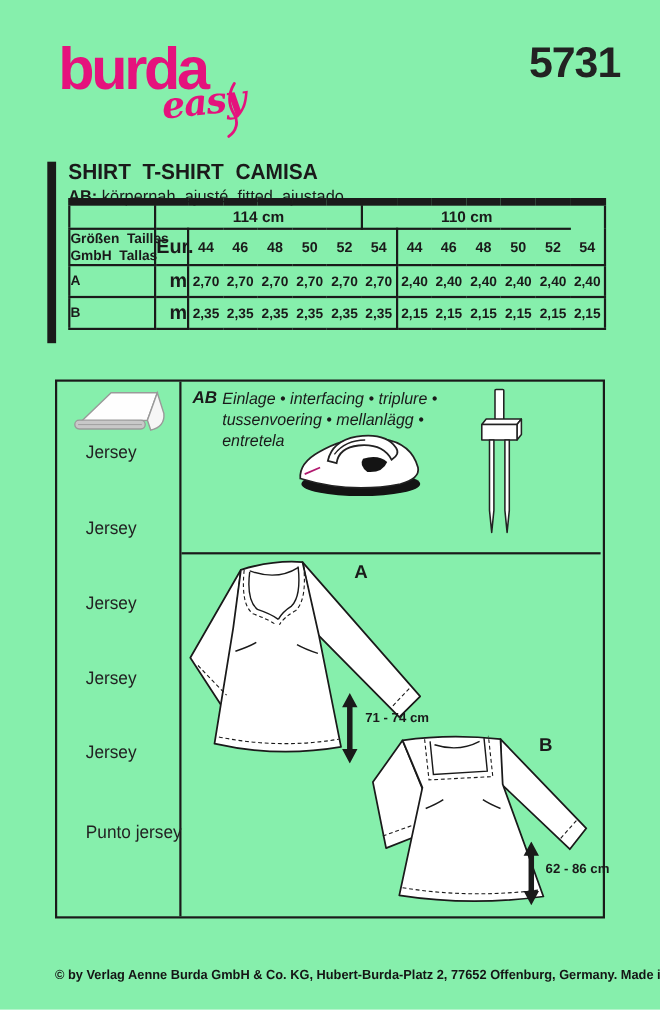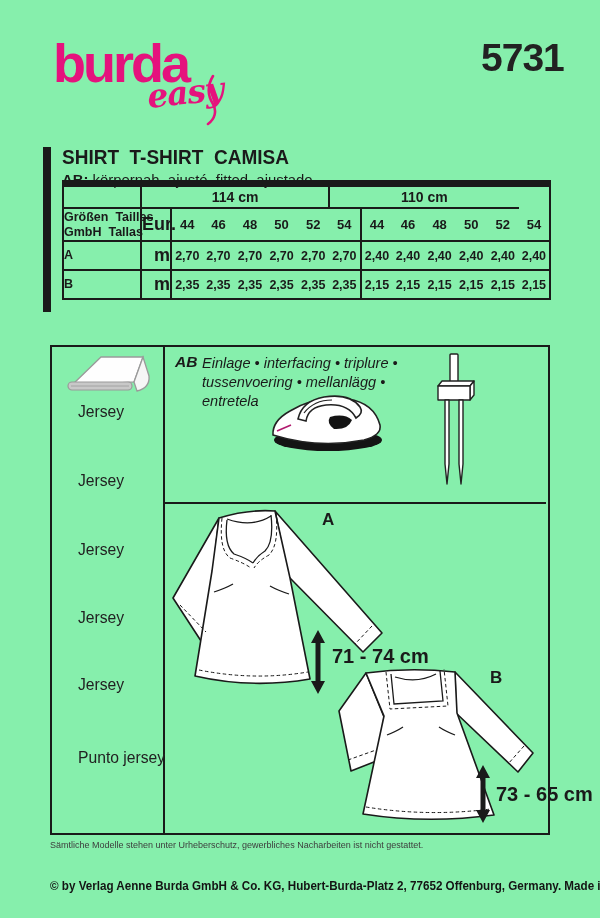--- a/index.html
+++ b/index.html
@@ -51,21 +51,21 @@
   .notions{position:absolute;left:113px;top:0;width:381px;height:155px;border-bottom:2px solid #1a1a1a;font-style:italic;}
   .notions-ab{position:absolute;left:10px;top:6px;font-size:15.5px;font-weight:bold;}
   .notions-lines{position:absolute;left:37px;top:6px;font-size:15px;line-height:19px;
                  transform:scaleX(.97);transform-origin:0 0;}
   .iron-icon{position:absolute;left:103px;top:36px;}
   .needle-icon{position:absolute;left:266px;top:5px;}
 
   .drawings{position:absolute;left:113px;top:157px;right:0;bottom:0;}
   .view-label{position:absolute;font-size:17px;font-weight:bold;}
   .va{left:157px;top:6px;} .vb{left:325px;top:164px;}
-  .len-text{position:absolute;font-size:20px;font-weight:bold;white-space:nowrap;}
+  .len-text{position:absolute;font-size:12px;font-weight:bold;white-space:nowrap;}
   .la{left:167px;top:141px;} .lb{left:331px;top:279px;}
   .arrow-a{position:absolute;left:144px;top:126px;}
   .arrow-b{position:absolute;left:309px;top:261px;}
   .shirt-a{position:absolute;left:5px;top:2px;}
   .shirt-b{position:absolute;left:170px;top:161px;}
 
   
   .foot-small{position:absolute;left:50px;font-size:9px;color:#3d3d3d;white-space:nowrap;}
   .f0{top:840px}.f1{top:852px}.f2{top:864px}
   .foot-copy{position:absolute;left:50px;top:879px;font-size:12px;font-weight:bold;color:#141414;
@@ -243,20 +243,19 @@
           <path d="M51,7 L55,44 L113,41 L109,4"></path>
           <path d="M31,142 Q92,152 156,144"></path>
           <path d="M13,95 L41,85"></path>
           <path d="M189,81 L173,99"></path>
         </g>
       </svg>
       <div class="view-label vb">B</div>
       <svg class="arrow-b" width="18" height="58" viewBox="0 0 18 58">
         <path d="M9,0 L16,13 L11.5,13 L11.5,45 L16,45 L9,58 L2,45 L6.5,45 L6.5,13 L2,13 Z" fill="#1a1a1a"></path>
       </svg>
-      <div class="len-text lb">73 - 65 cm</div>
+      <div class="len-text lb">62 - 86 cm</div>
     </div>
   </div>
 
-  <div class="foot-small f0">Sämtliche Modelle stehen unter Urheberschutz, gewerbliches Nacharbeiten ist nicht gestattet.</div>
   <div class="foot-copy">© by Verlag Aenne Burda GmbH &amp; Co. KG, Hubert-Burda-Platz 2, 77652 Offenburg, Germany. Made in Germany.</div>
 
 </div>
 
 </body></html>

